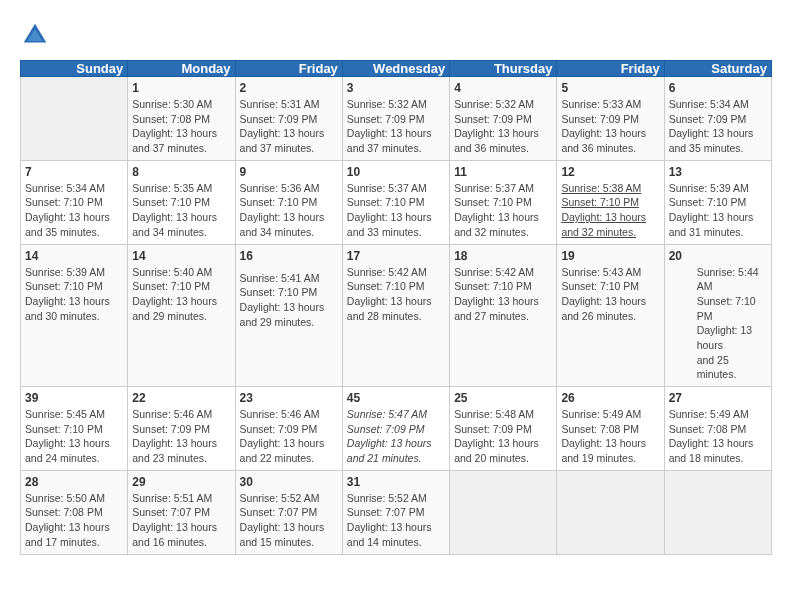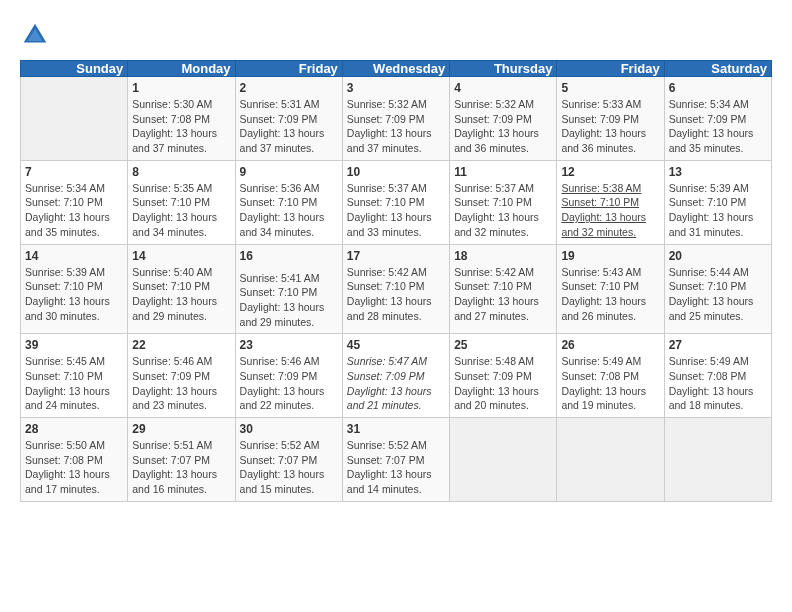--- a/index.html
+++ b/index.html
@@ -260,21 +260,21 @@
         </td>
         <td>
           <span class="day-num">19</span>
           <div class="day-info" style="white-space: pre-line;">Sunrise: 5:43 AM
 Sunset: 7:10 PM
 Daylight: 13 hours
 and 26 minutes.</div>
         </td>
         <td>
           <span class="day-num">20</span>
-          <div class="day-info" style="white-space: pre-line;">Sunrise: 5:44 AM
+          <div class="day-info" style="white-space: pre-line; margin-left: 28px;">Sunrise: 5:44 AM
 Sunset: 7:10 PM
 Daylight: 13 hours
 and 25 minutes.</div>
         </td>
       </tr>
       <tr>
         <td>
           <span class="day-num">39</span>
           <div class="day-info" style="white-space: pre-line;">Sunrise: 5:45 AM
 Sunset: 7:10 PM

